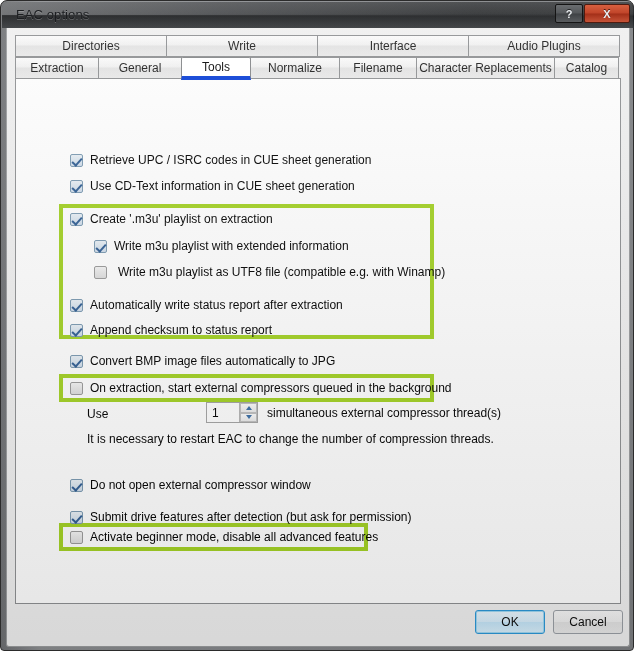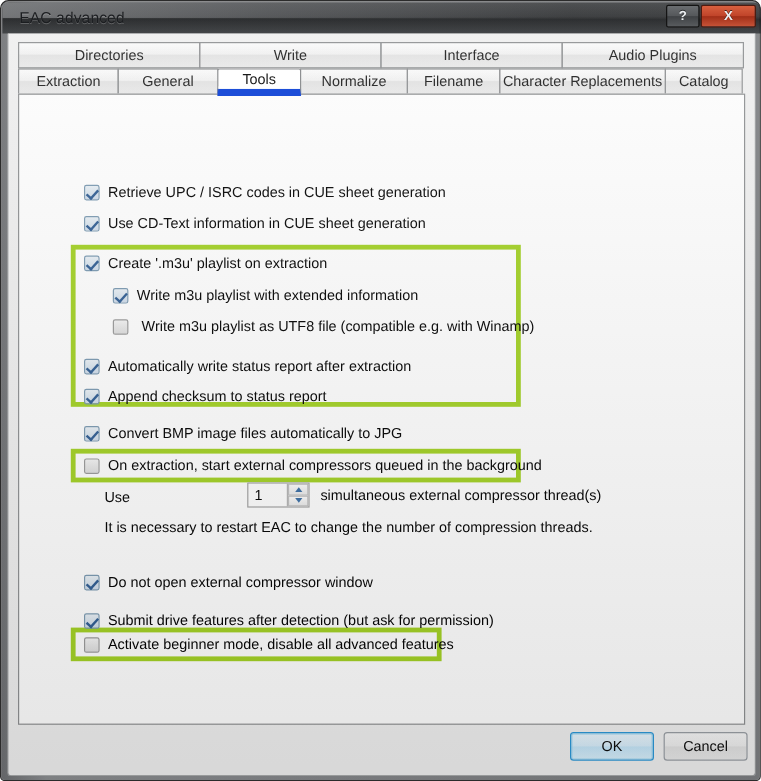--- a/index.html
+++ b/index.html
@@ -132,21 +132,21 @@
     color: #1a1a1a;
     border: 1px solid #8e9092;
     background: linear-gradient(to bottom, #fbfbfb 0%, #f1f1f1 45%, #e3e3e3 50%, #eaeaea 100%);
     margin-right: -1px;
     cursor: default;
     white-space: nowrap;
     overflow: hidden;
   }
   .tab.active {
     background: #ffffff;
-    border-bottom: 6px solid #1d4ed8;
+    border-bottom: 4px solid #1d4ed8;
     font-weight: normal;
     position: relative;
     z-index: 5;
     height: 23px;
     border-top-left-radius: 2px;
     border-top-right-radius: 2px;
   }
 
   
   #panel {
@@ -293,21 +293,21 @@
   #cancel-button {
     right: 8px;
   }
 </style>
 </head>
 <body>
 
 <div id="window">
 
   <div id="titlebar">
-    <div id="title-text">EAC advanced</div>
+    <div id="title-text">EAC options</div>
     <div id="titlebar-buttons">
       <div class="tb-btn tb-help">?</div>
       <div class="tb-btn tb-close">X</div>
     </div>
   </div>
 
   <div id="client">
 
     <div id="tabs-area">
       <div class="tab-row row1">

